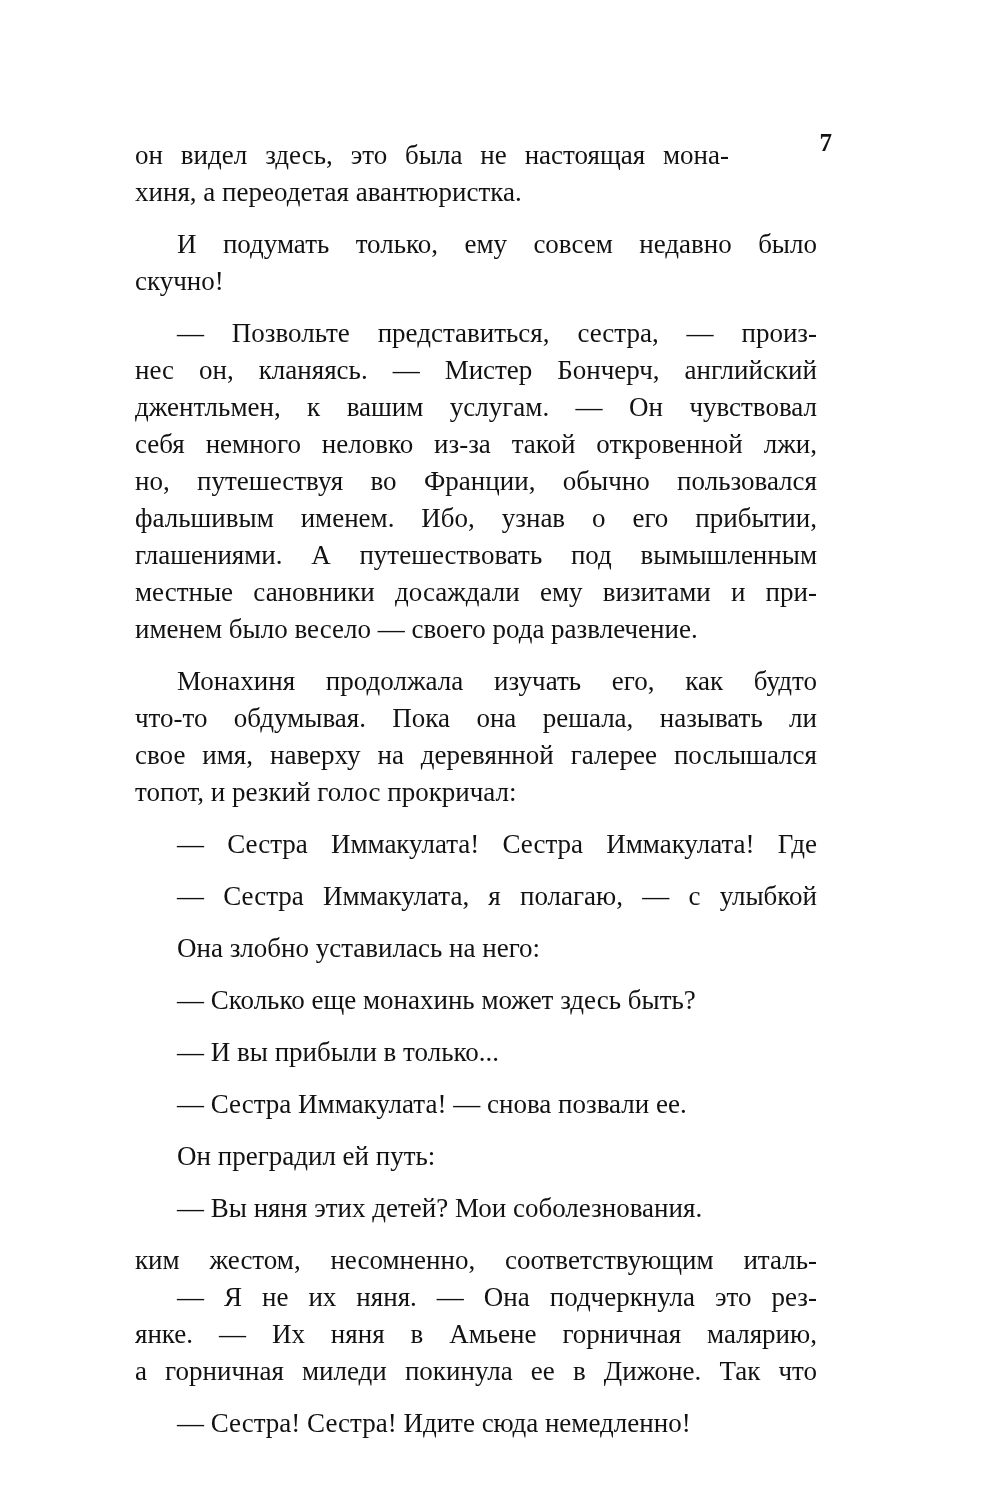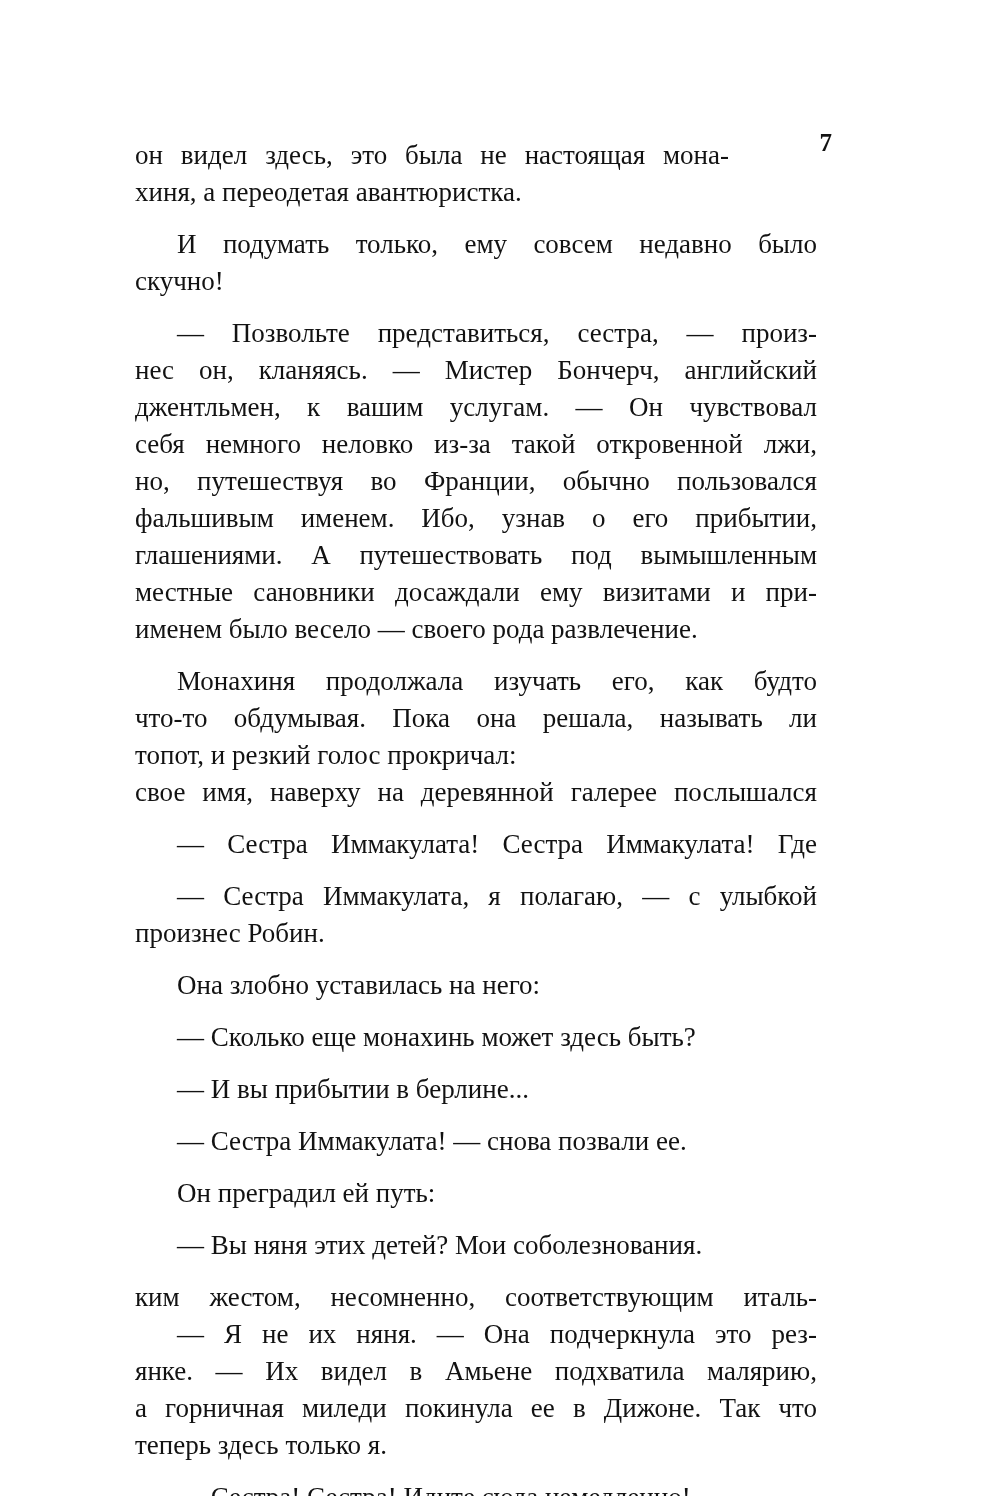--- a/index.html
+++ b/index.html
@@ -78,52 +78,50 @@
         <div class="line">себя немного неловко из-за такой откровенной лжи,</div>
         <div class="line">но, путешествуя во Франции, обычно пользовался</div>
         <div class="line">фальшивым именем. Ибо, узнав о его прибытии,</div>
         <div class="line">глашениями. А путешествовать под вымышленным</div>
         <div class="line">местные сановники досаждали ему визитами и при-</div>
         <div class="line last">именем было весело — своего рода развлечение.</div>
       </div>
       <div class="paragraph">
         <div class="line indent">Монахиня продолжала изучать его, как будто</div>
         <div class="line">что-то обдумывая. Пока она решала, называть ли</div>
+        <div class="line">свое имя, наверху на деревянной галерее послышался</div>
         <div class="line last">топот, и резкий голос прокричал:</div>
-        <div class="line">свое имя, наверху на деревянной галерее послышался</div>
       </div>
       <div class="paragraph">
         <div class="line indent">— Сестра Иммакулата! Сестра Иммакулата! Где</div>
       </div>
       <div class="paragraph">
         <div class="line indent">— Сестра Иммакулата, я полагаю, — с улыбкой</div>
-        <div class="line last">произнес Робин.</div>
       </div>
       <div class="paragraph">
         <div class="line last indent">Она злобно уставилась на него:</div>
       </div>
       <div class="paragraph">
         <div class="line last indent">— Сколько еще монахинь может здесь быть?</div>
       </div>
       <div class="paragraph">
-        <div class="line last indent">— И вы прибытии в берлине...</div>
+        <div class="line last indent">— И вы прибыли в только...</div>
       </div>
       <div class="paragraph">
         <div class="line last indent">— Сестра Иммакулата! — снова позвали ее.</div>
       </div>
       <div class="paragraph">
         <div class="line last indent">Он преградил ей путь:</div>
       </div>
       <div class="paragraph">
         <div class="line last indent">— Вы няня этих детей? Мои соболезнования.</div>
       </div>
       <div class="paragraph">
         <div class="line">ким жестом, несомненно, соответствующим италь-</div>
         <div class="line indent">— Я не их няня. — Она подчеркнула это рез-</div>
-        <div class="line">янке. — Их видел в Амьене подхватила малярию,</div>
+        <div class="line">янке. — Их няня в Амьене горничная малярию,</div>
         <div class="line">а горничная миледи покинула ее в Дижоне. Так что</div>
-        <div class="line last">теперь здесь только я.</div>
       </div>
       <div class="paragraph">
         <div class="line last indent">— Сестра! Сестра! Идите сюда немедленно!</div>
       </div>
     </div>
 </div>
 
 </body></html>

